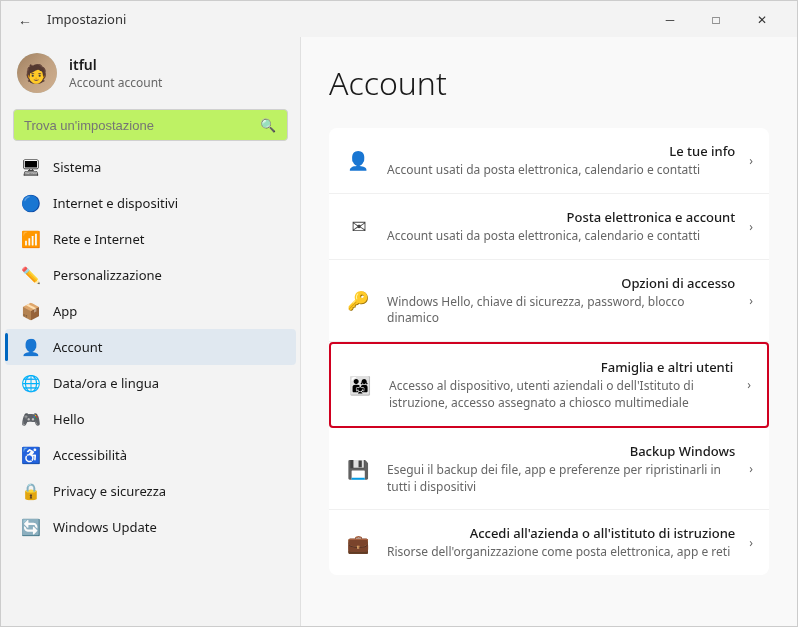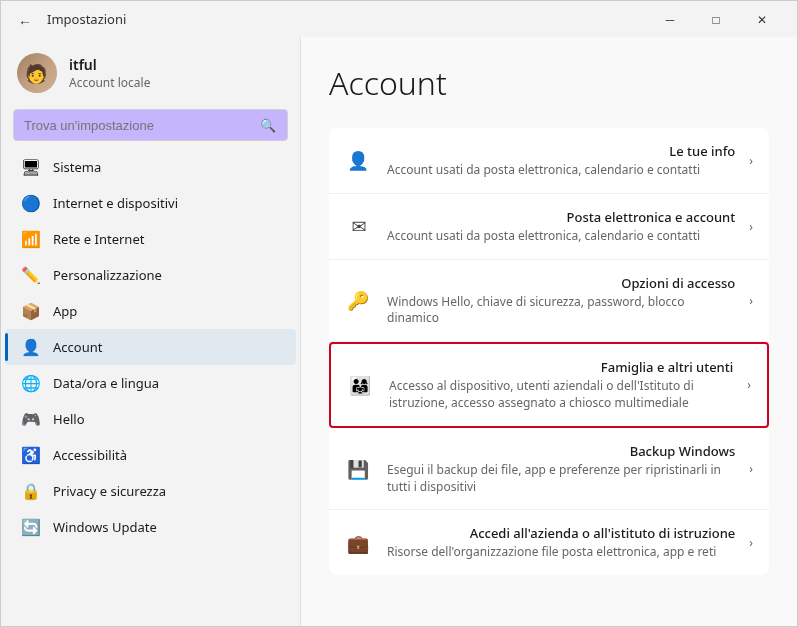--- a/index.html
+++ b/index.html
@@ -98,21 +98,21 @@
       justify-content: center;
       font-size: 18px;
     }
     .user-info .user-name { font-size: 14px; font-weight: 600; color: #1a1a1a; }
     .user-info .user-subtitle { font-size: 12px; color: #666; }
 
     .search-box {
       margin: 0 12px 8px 12px;
       display: flex;
       align-items: center;
-      background: #c4b5fd;
+      background: #bef264;
       border: 1px solid #d0d0d0;
       border-radius: 4px;
       padding: 6px 10px;
       gap: 8px;
     }
     .search-box input {
       border: none;
       outline: none;
       font-size: 13px;
       flex: 1;
@@ -227,21 +227,21 @@
 
 <div class="main-content">
 
   <div class="sidebar">
     <div class="user-profile">
       <div class="avatar">
         <div class="avatar-img">🧑</div>
       </div>
       <div class="user-info">
         <div class="user-name">itful</div>
-        <div class="user-subtitle">Account locale</div>
+        <div class="user-subtitle">Account account</div>
       </div>
     </div>
 
     <div class="search-box">
       <input type="text" placeholder="Trova un'impostazione" style="">
       <span class="search-icon-box">🔍</span>
     </div>
 
     <div id="nav-list">
 
@@ -333,20 +333,20 @@
     <div class="item-text">
       <div class="item-title">Backup Windows</div>
       <div class="item-desc">Esegui il backup dei file, app e preferenze per ripristinarli in tutti i dispositivi</div>
     </div>
     <span class="item-chevron">›</span>
   </div>
         <div class="settings-item">
     <span class="item-icon">💼</span>
     <div class="item-text">
       <div class="item-title">Accedi all'azienda o all'istituto di istruzione</div>
-      <div class="item-desc">Risorse dell'organizzazione file posta elettronica, app e reti</div>
+      <div class="item-desc">Risorse dell'organizzazione come posta elettronica, app e reti</div>
     </div>
     <span class="item-chevron">›</span>
   </div>
       </div>
   </div>
 
 </div>
 
 </body></html>

